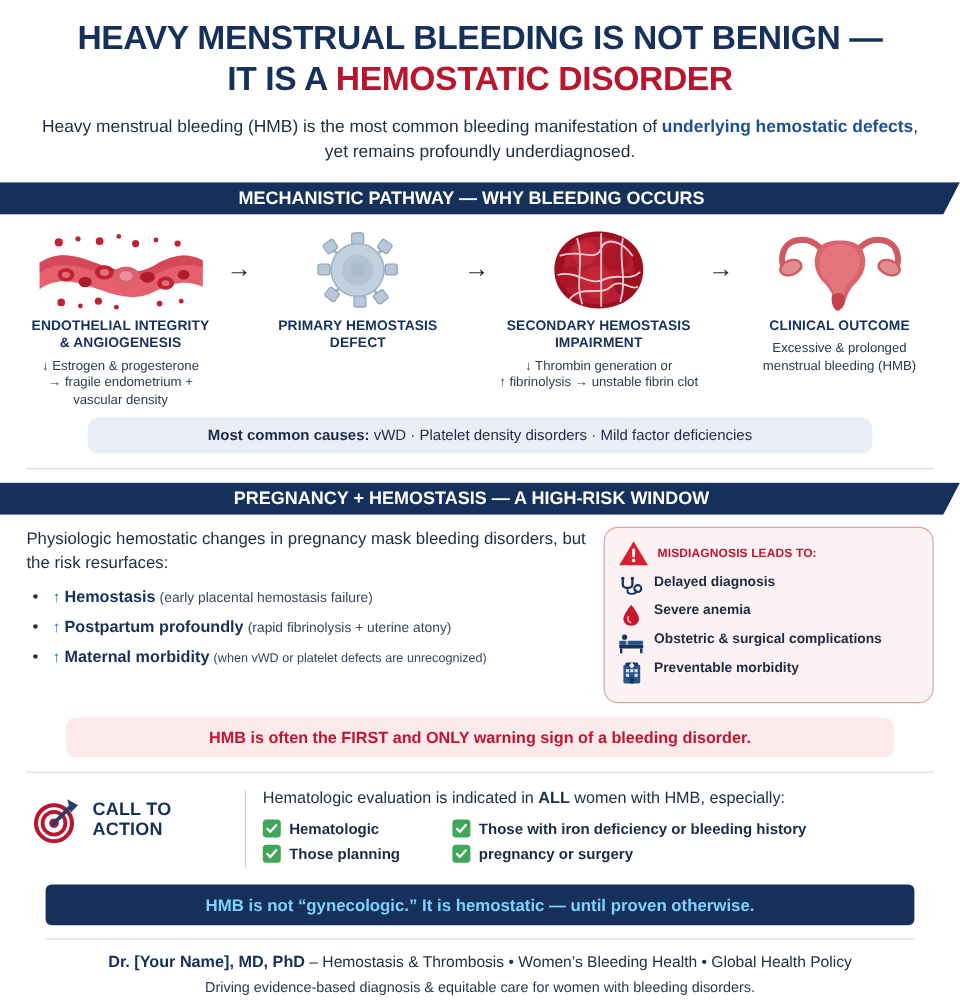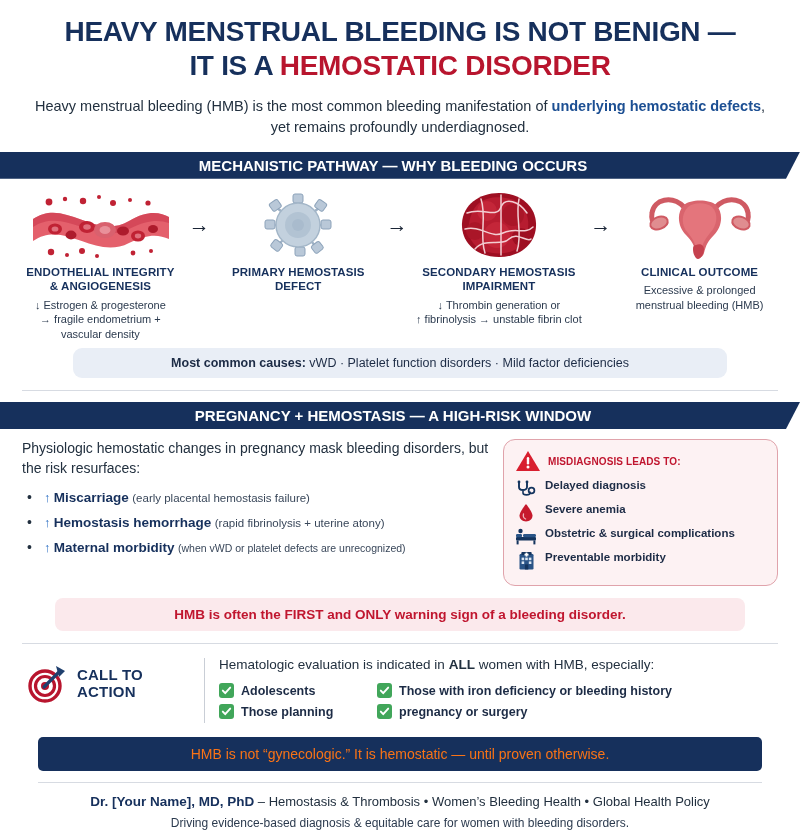--- a/index.html
+++ b/index.html
@@ -112,21 +112,21 @@
   .chk-box{
     width:15px;height:15px;border-radius:3px;background:#41a65a;
     display:flex;align-items:center;justify-content:center;flex:0 0 15px;
   }
   .chk-box svg{display:block;}
   .chk-label{font-size:12.5px;font-weight:bold;color:#1c2b45;}
 
   
   .closer{
     margin:12px 38px 0;background:#16305c;border-radius:5px;
-    text-align:center;color:#f97316;font-weight:normal;font-size:14px;
+    text-align:center;color:#7dd3fc;font-weight:bold;font-size:14px;
     padding:9px 10px;
   }
   .hr2{height:1px;background:#d7dbe2;margin:11px 38px 0;}
 
   
   .footer{text-align:center;padding:10px 20px 0;}
   .f1{font-size:13px;color:#22303f;line-height:1.4;}
   .f1 b{font-weight:bold;color:#16305c;font-size:13.5px;}
   .f2{font-size:12px;color:#2b3a4e;margin-top:4px;}
 </style>
@@ -260,43 +260,43 @@
           </svg>
         </div>
         <div class="step-title">CLINICAL OUTCOME</div>
         <div class="step-desc">Excessive &amp; prolonged<br>menstrual bleeding (HMB)</div>
       </div>
 
     </div>
 
     <div class="causes">
       <b>Most common causes:</b>
-      <span>vWD · Platelet function disorders · Mild factor deficiencies</span>
+      <span>vWD · Platelet density disorders · Mild factor deficiencies</span>
     </div>
   </div>
 
   <div class="hr"></div>
 
   <div class="banner-outer" style="margin-top:11px;">
     <div class="banner-shape"></div>
     <div class="banner-text">PREGNANCY + HEMOSTASIS — A HIGH-RISK WINDOW</div>
   </div>
 
   <div class="preg-body">
     <div class="preg-left">
       <div class="preg-lead">Physiologic hemostatic changes in pregnancy mask bleeding disorders, but the risk resurfaces:</div>
       <ul class="preg-list">
         <li>
           <span class="up">↑</span>
-          <span class="li-strong">Miscarriage</span>
+          <span class="li-strong">Hemostasis</span>
           <span class="li-note">(early placental hemostasis failure)</span>
         </li>
         <li>
           <span class="up">↑</span>
-          <span class="li-strong">Hemostasis hemorrhage</span>
+          <span class="li-strong">Postpartum profoundly</span>
           <span class="li-note">(rapid fibrinolysis + uterine atony)</span>
         </li>
         <li>
           <span class="up">↑</span>
           <span class="li-strong">Maternal morbidity</span>
           <span class="li-note small">(when vWD or platelet defects are unrecognized)</span>
         </li>
       </ul>
     </div>
 
@@ -391,21 +391,21 @@
     <div class="cta-right">
       <div class="cta-lead"><span>Hematologic evaluation is indicated in </span><b>ALL</b><span> women with HMB, especially:</span></div>
       <div class="chk-grid">
         <div class="chk-row">
           <div class="chk-item c1">
             <span class="chk-box">
                 <svg width="11" height="11" viewBox="0 0 11 11">
                   <path d="M1.8 5.6 L4.2 8.2 L9.2 2.6" fill="none" stroke="#fff" stroke-width="1.9" stroke-linecap="round" stroke-linejoin="round"></path>
                 </svg>
               </span>
-            <span class="chk-label">Adolescents</span>
+            <span class="chk-label">Hematologic</span>
           </div>
           <div class="chk-item">
             <span class="chk-box">
                 <svg width="11" height="11" viewBox="0 0 11 11">
                   <path d="M1.8 5.6 L4.2 8.2 L9.2 2.6" fill="none" stroke="#fff" stroke-width="1.9" stroke-linecap="round" stroke-linejoin="round"></path>
                 </svg>
               </span>
             <span class="chk-label">Those with iron deficiency or bleeding history</span>
           </div>
         </div>

